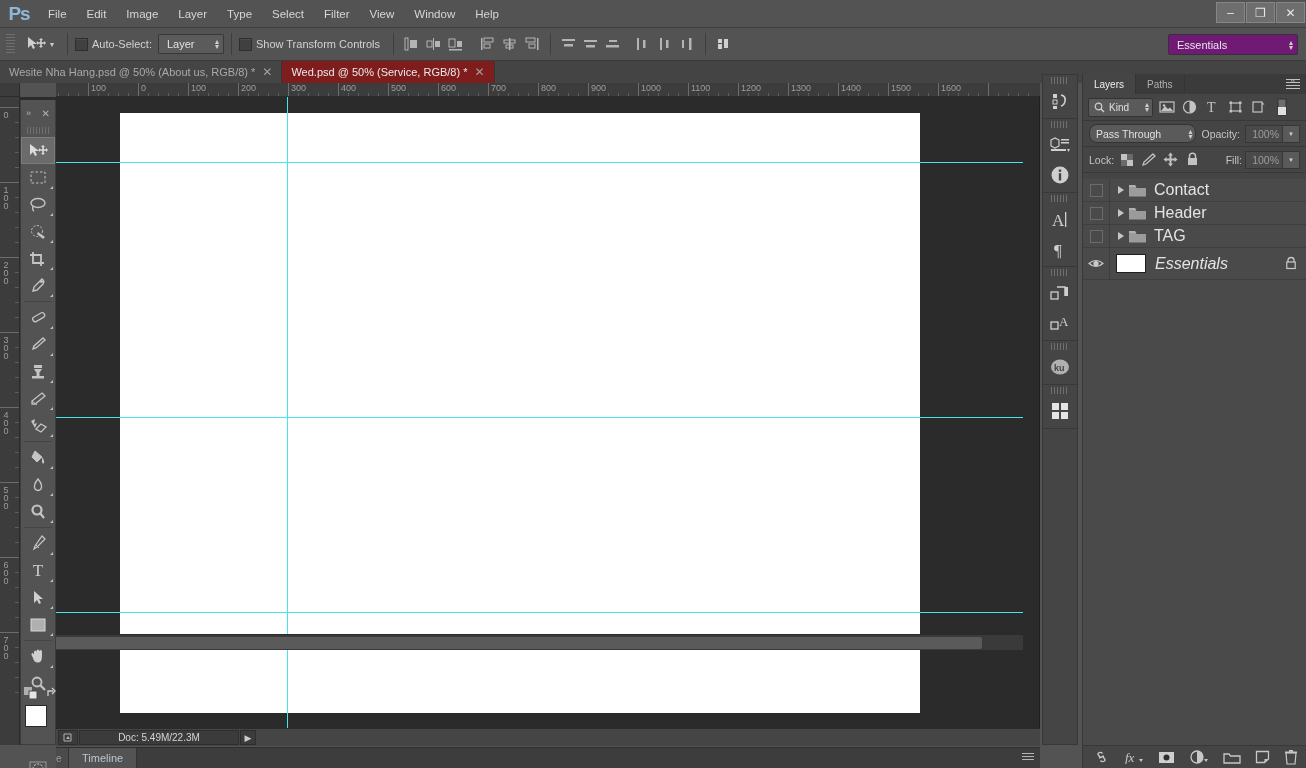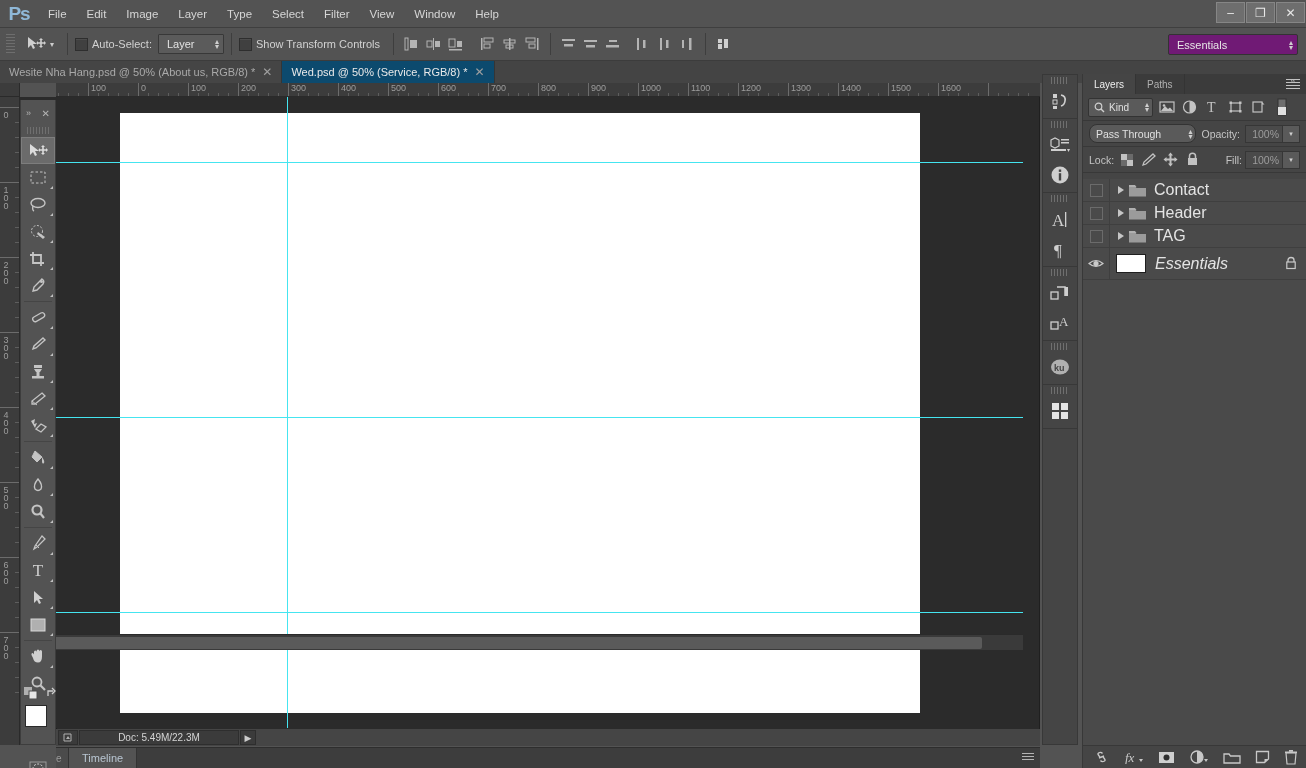--- a/index.html
+++ b/index.html
@@ -81,21 +81,21 @@
   .tabbar {
     position: absolute; left: 0; top: 61px; width: 1306px; height: 22px;
     background: #444444; display: flex; align-items: flex-end;
   }
   .doctab {
     height: 22px; display: flex; align-items: center; gap: 7px;
     padding: 0 9px; font-size: 11px; cursor: pointer;
     border-right: 1px solid #353535;
   }
   .doctab.inactive { background: #454545; color: #a9a9a9; }
-  .doctab.active { background: #0c4a6e; color: #e9e9e9; margin-top: 11px; }
+  .doctab.active { background: #7f1d1d; color: #e9e9e9; margin-top: 11px; }
   .tabclose { font-size: 12px; color: #a0a0a0; line-height: 1; }
 
   
   .toolpanel {
     position: absolute; left: 20px; top: 100px; width: 36px; height: 645px;
     background: #535353; border: 1px solid #3d3d3d; border-top: none;
   }
   .tp-head {
     height: 26px; display: flex; align-items: center; justify-content: space-between;
     padding: 0 5px; color: #b4b4b4;

